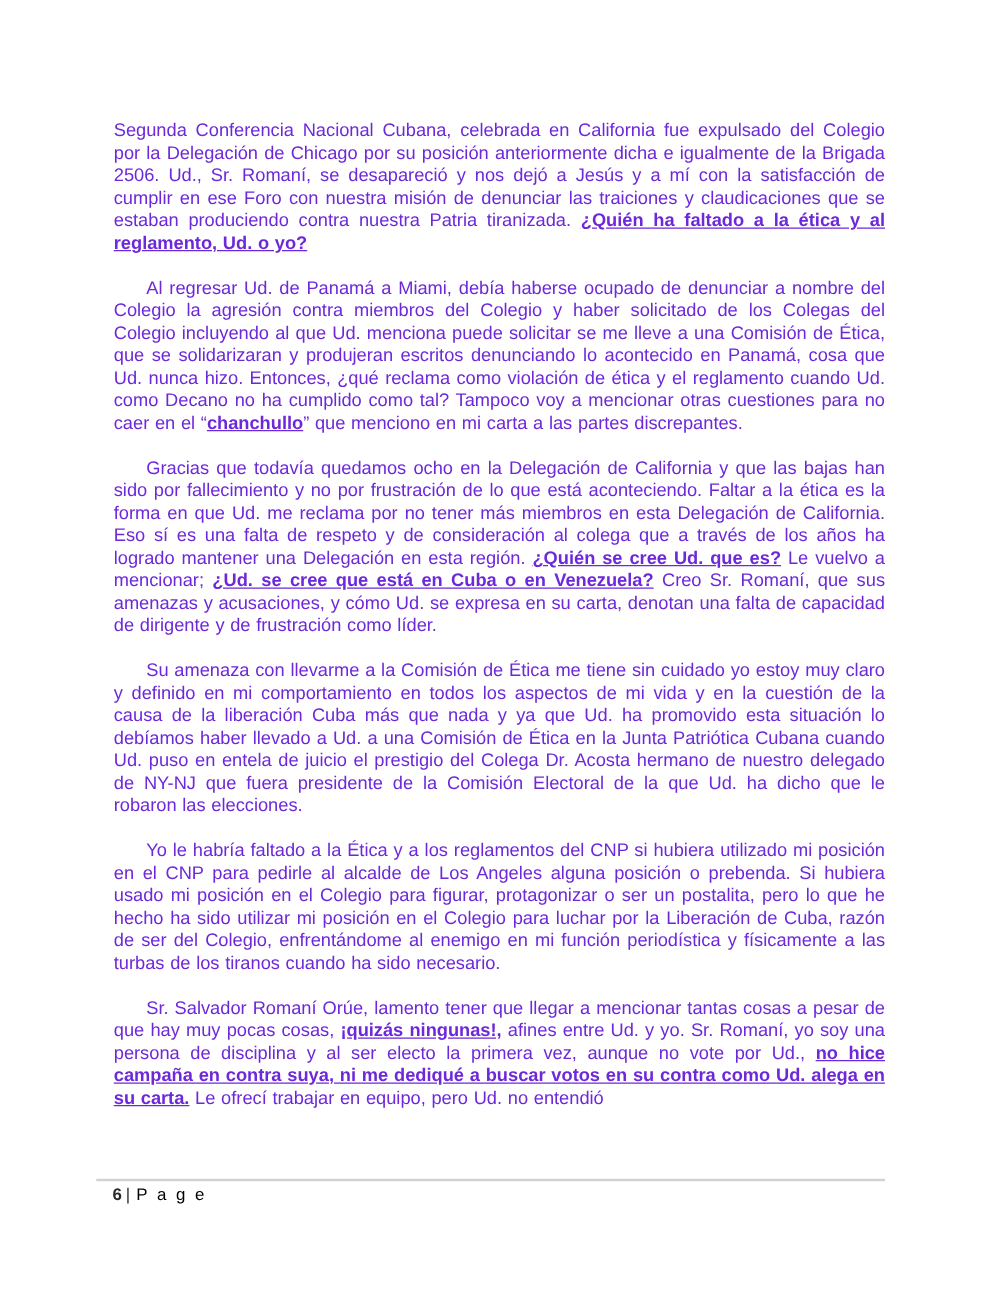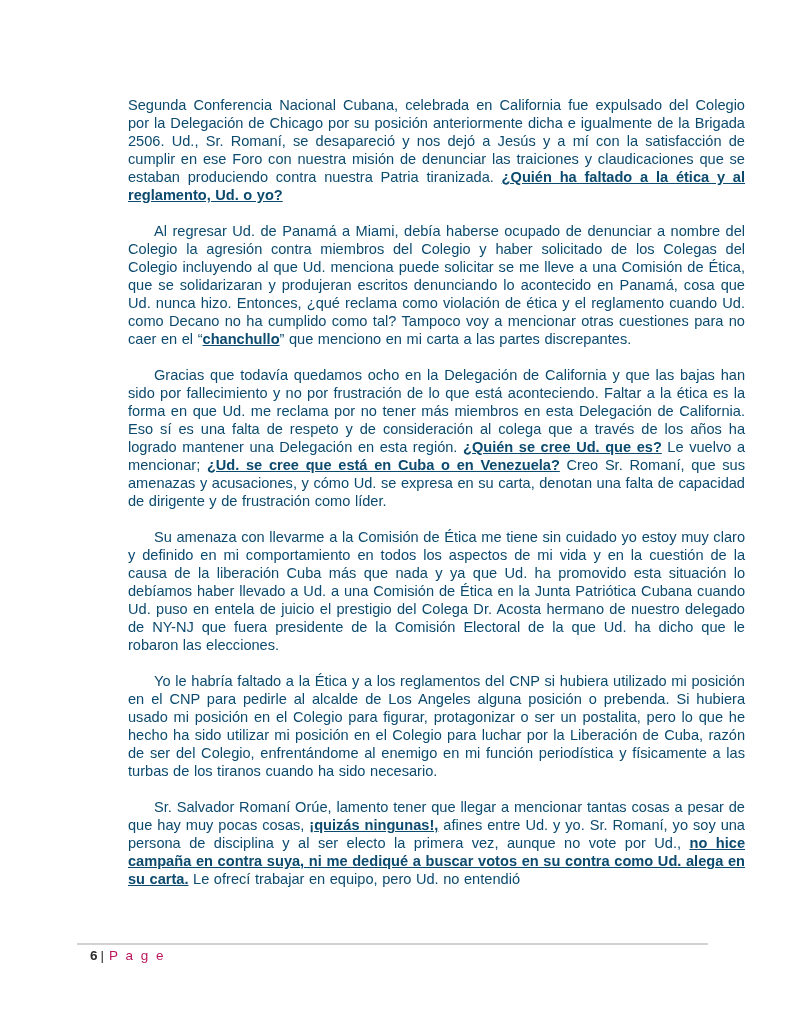--- a/index.html
+++ b/index.html
@@ -16,23 +16,22 @@
     overflow: hidden;
   }
   .doc-body {
     position: absolute;
     left: 91px;
     top: 96px;
     width: 617px;
     font-size: 14.6px;
     line-height: 18px;
     text-align: justify;
-    color: #0c4a6e;
+    color: #6d28d9;
     word-spacing: 0.5px;
-    margin-left: 37px;
   }
   p.para {
     margin: 0 0 18px 0;
     padding: 0;
   }
   p.para.indent {
     text-indent: 26px;
   }
   .b  { font-weight: 700; text-decoration: underline; }
   .u  { text-decoration: underline; }
@@ -56,21 +55,21 @@
   .footer-text .num {
     font-weight: 700;
     color: #2a2a2a;
   }
   .footer-text .sep {
     margin: 0 5px 0 3px;
     font-weight: 400;
     color: #2a2a2a;
   }
   .footer-text .lbl {
-    color: #be185d;
+    color: #000000;
     letter-spacing: 2px;
   }
 </style>
 </head>
 <body>
 
 <div class="page">
 
   <div class="doc-body" id="doc-body">
       <p class="para"><span>Segunda Conferencia Nacional Cubana, celebrada en California fue expulsado del Colegio por la Delegación de Chicago por su posición anteriormente dicha e igualmente de la Brigada 2506. Ud., Sr. Romaní, se desapareció y nos dejó a Jesús y a mí con la satisfacción de cumplir en ese Foro con nuestra misión de denunciar las traiciones y claudicaciones que se estaban produciendo contra nuestra Patria tiranizada. </span><span class="b u">¿Quién ha faltado a la ética y al reglamento, Ud. o yo?</span></p>

